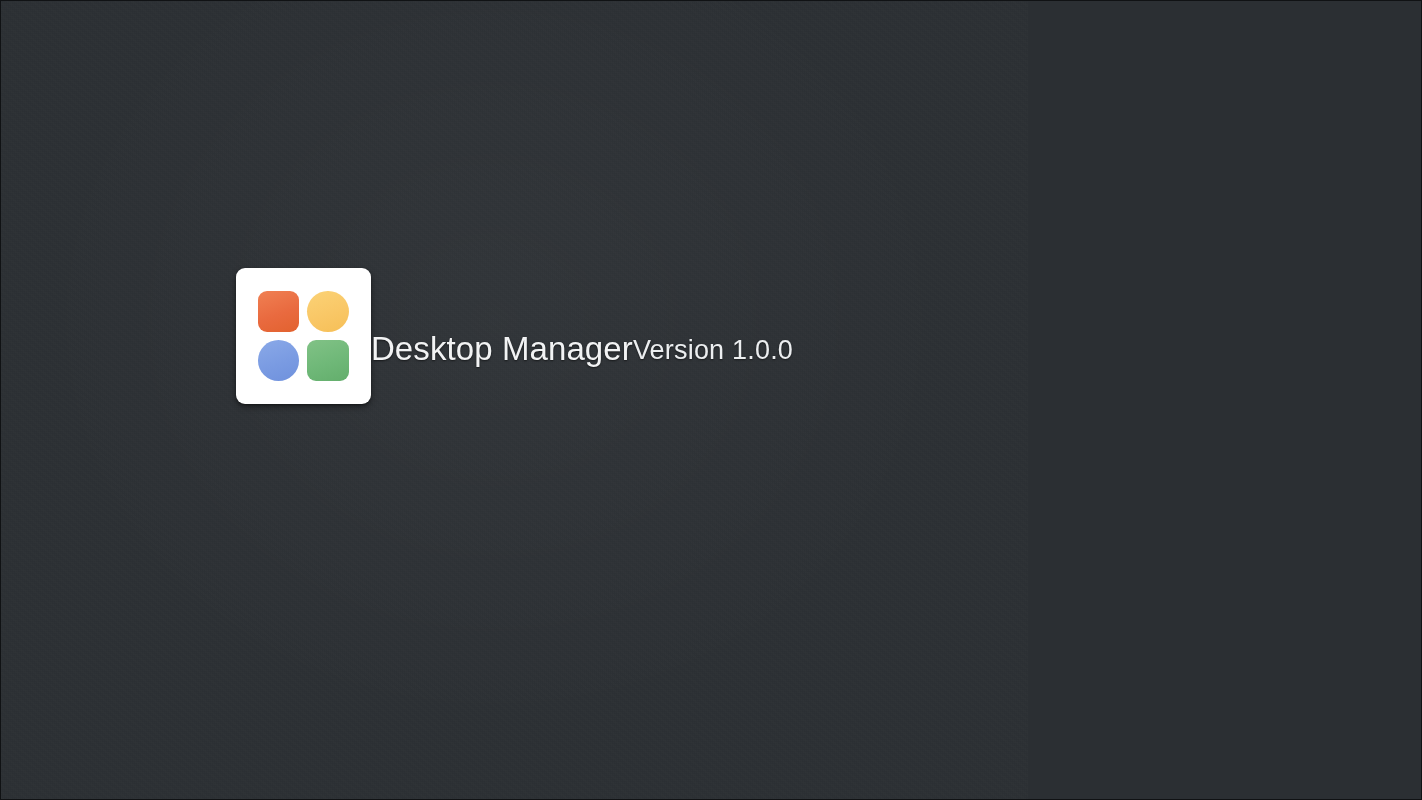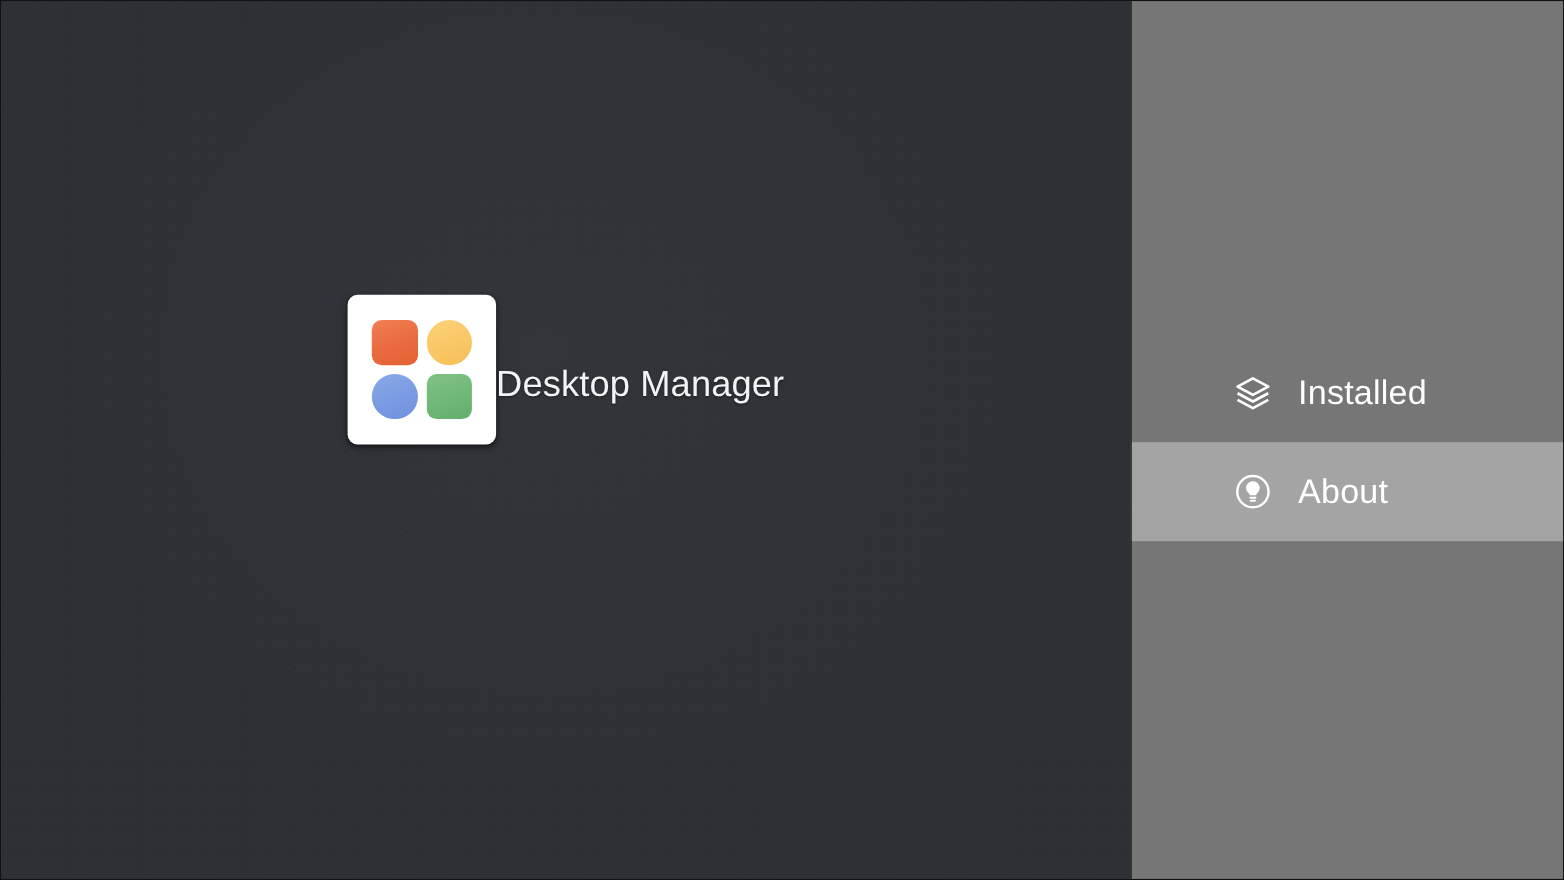--- a/index.html
+++ b/index.html
@@ -141,44 +141,19 @@
 
       <div class="app-icon-card">
         <div class="tile sq tile-orange"></div>
         <div class="tile circ tile-yellow"></div>
         <div class="tile circ tile-blue"></div>
         <div class="tile sq tile-green"></div>
       </div>
 
       <div class="app-name">Desktop Manager</div>
 
+      <div class="app-version">Version 1.0.0</div>
 
     </div>
   </div>
 
-  <div class="sidebar">
-
-    <div class="nav-item">
-      <span class="nav-icon">
-        <svg width="34" height="34" viewBox="0 0 34 34" aria-hidden="true">
-          <polygon points="17,4 31,11.5 17,19 3,11.5" fill="none" stroke="#ffffff" stroke-width="2.4" stroke-linejoin="round"></polygon>
-          <polyline points="3,17.5 17,25 31,17.5" fill="none" stroke="#ffffff" stroke-width="2.4" stroke-linejoin="round"></polyline>
-          <polyline points="3,23.5 17,31 31,23.5" fill="none" stroke="#ffffff" stroke-width="2.4" stroke-linejoin="round"></polyline>
-        </svg>
-      </span>
-      <span class="nav-label">Installed</span>
-    </div>
-
-    <div class="nav-item active">
-      <span class="nav-icon">
-        <svg width="34" height="34" viewBox="0 0 34 34" aria-hidden="true">
-          <circle cx="17" cy="17" r="14.2" fill="none" stroke="#ffffff" stroke-width="2.2"></circle>
-          <path d="M17 7.4c-3.5 0-6.2 2.7-6.2 6 0 2.3 1.2 3.7 2.2 4.8 .7 .8 1.1 1.3 1.1 2.1h5.8c0-.8 .4-1.3 1.1-2.1 1-1.1 2.2-2.5 2.2-4.8 0-3.3-2.7-6-6.2-6z" fill="#ffffff"></path>
-          <rect x="13.8" y="21.6" width="6.4" height="1.7" rx="0.8" fill="#ffffff"></rect>
-          <rect x="14.3" y="24.4" width="5.4" height="1.7" rx="0.8" fill="#ffffff"></rect>
-        </svg>
-      </span>
-      <span class="nav-label">About</span>
-    </div>
-
-  </div>
 
 </div>
 
 </body></html>

